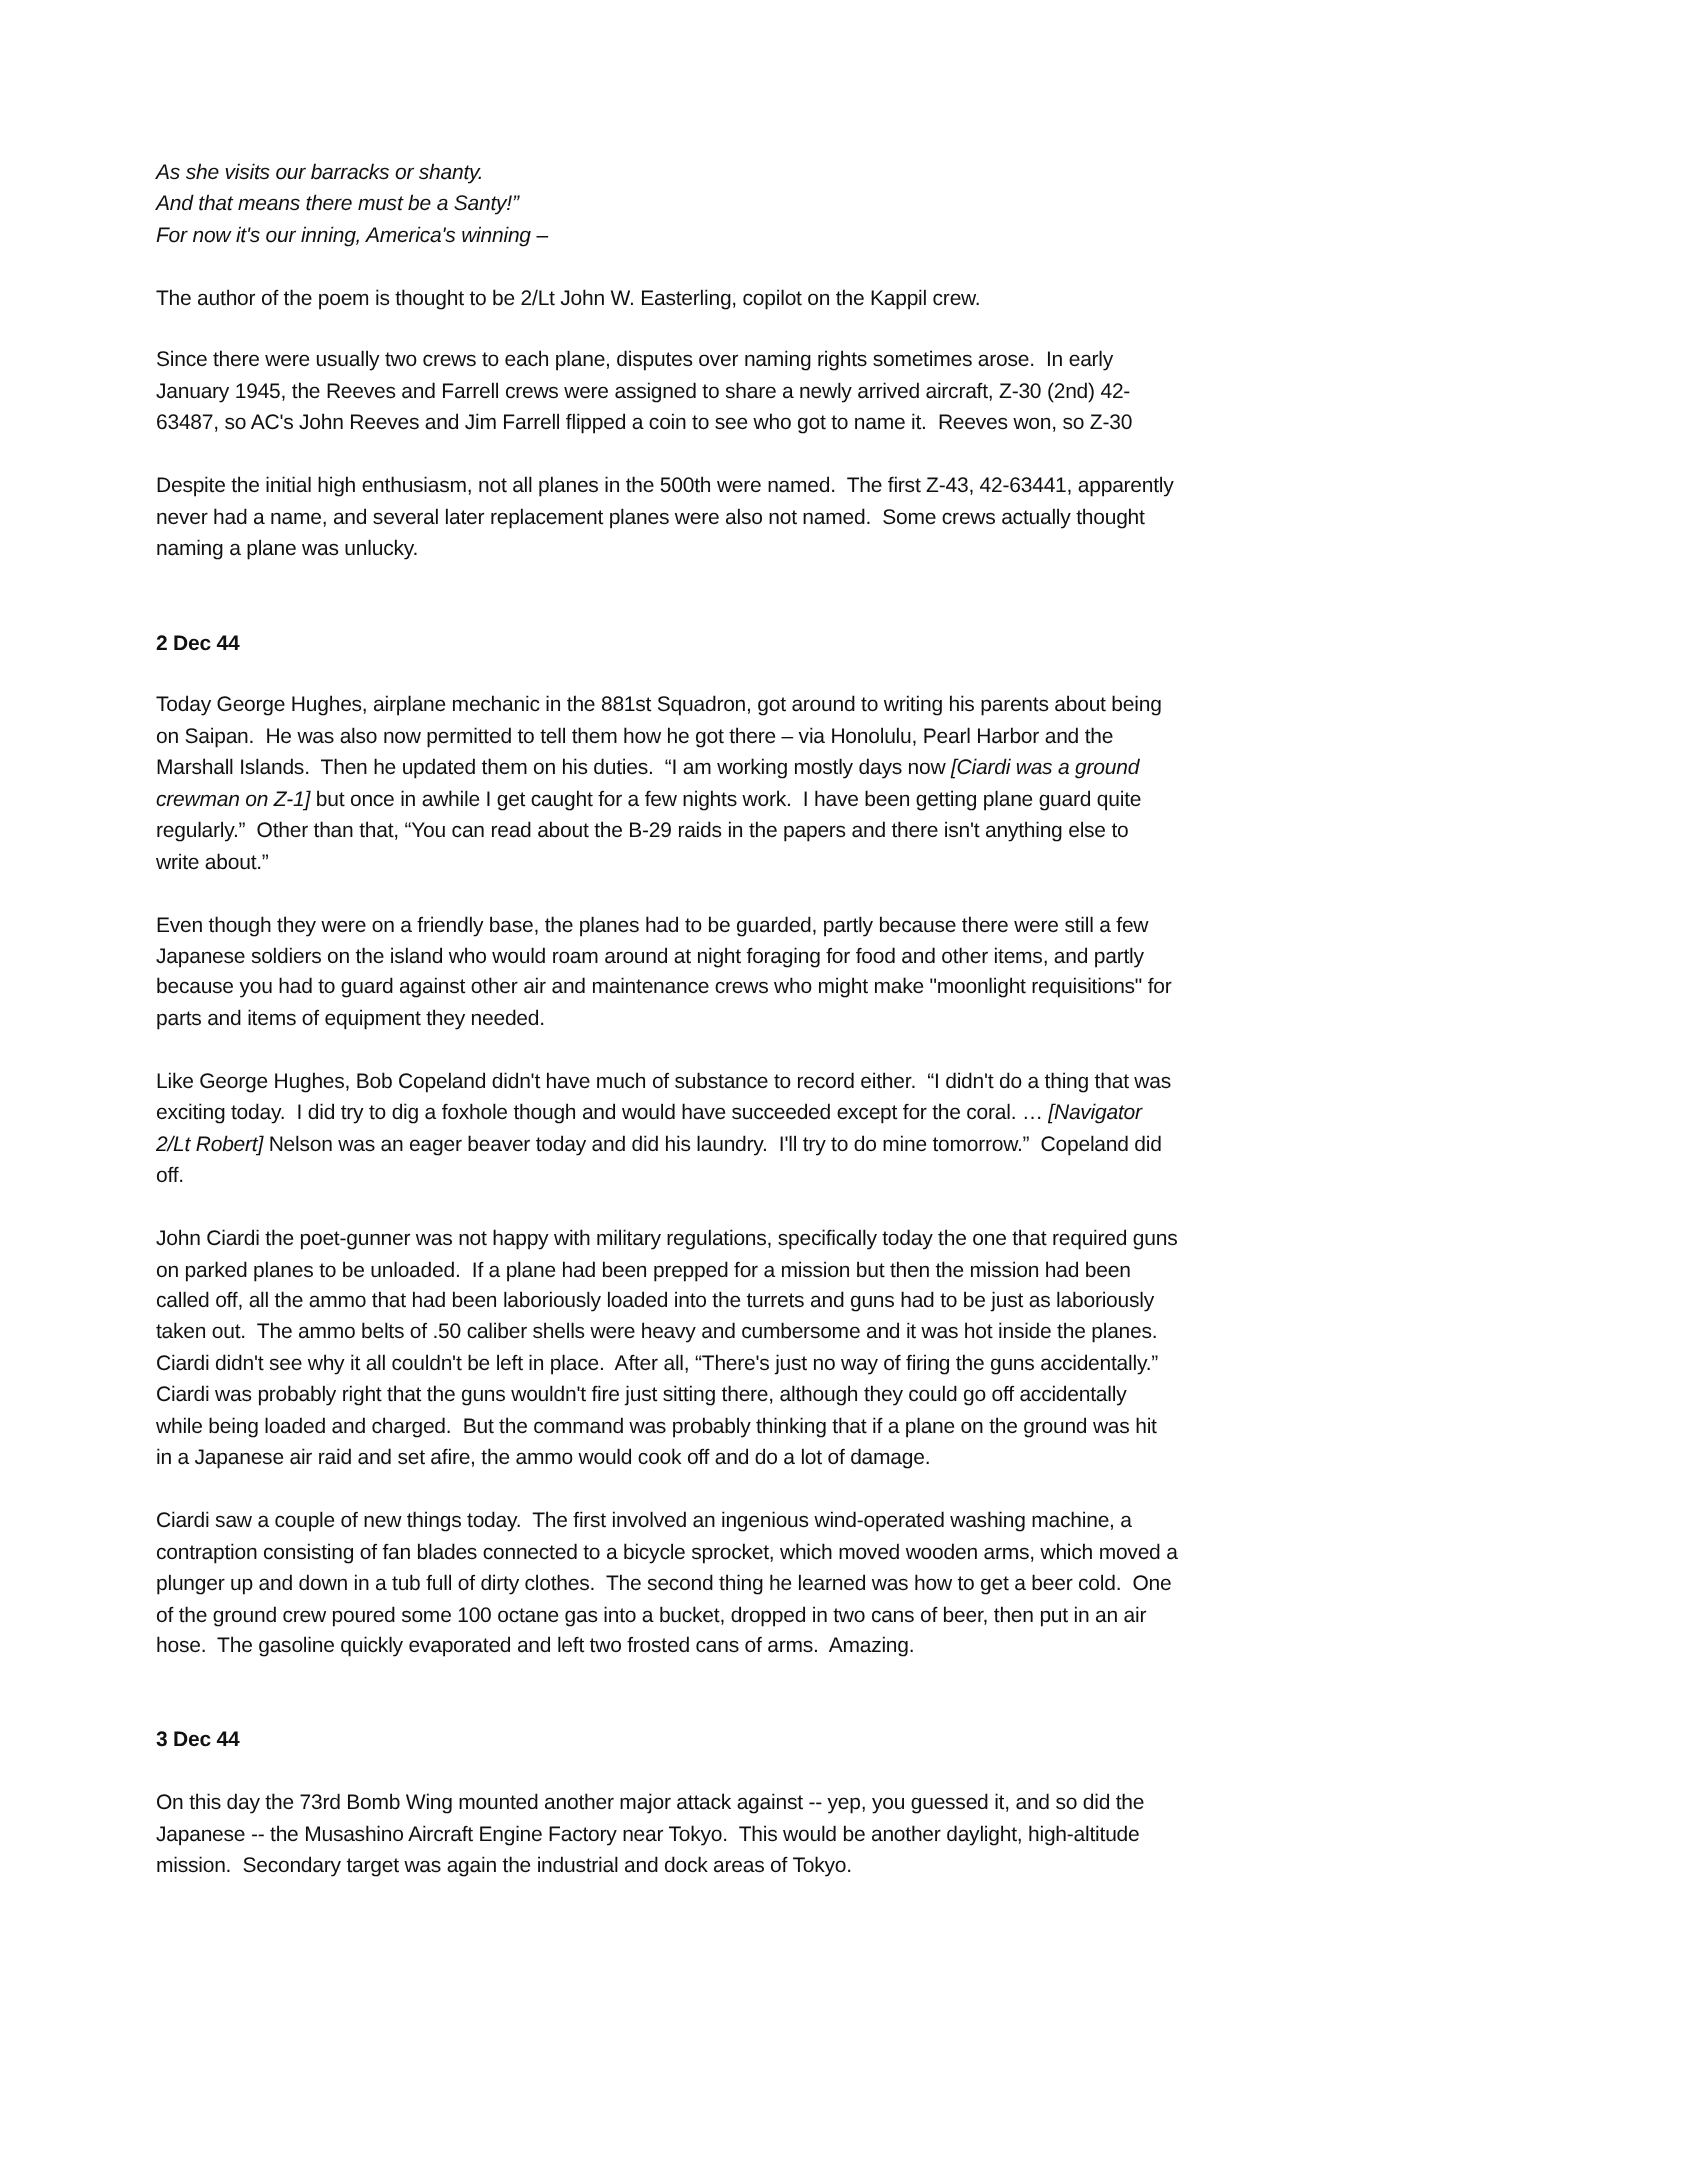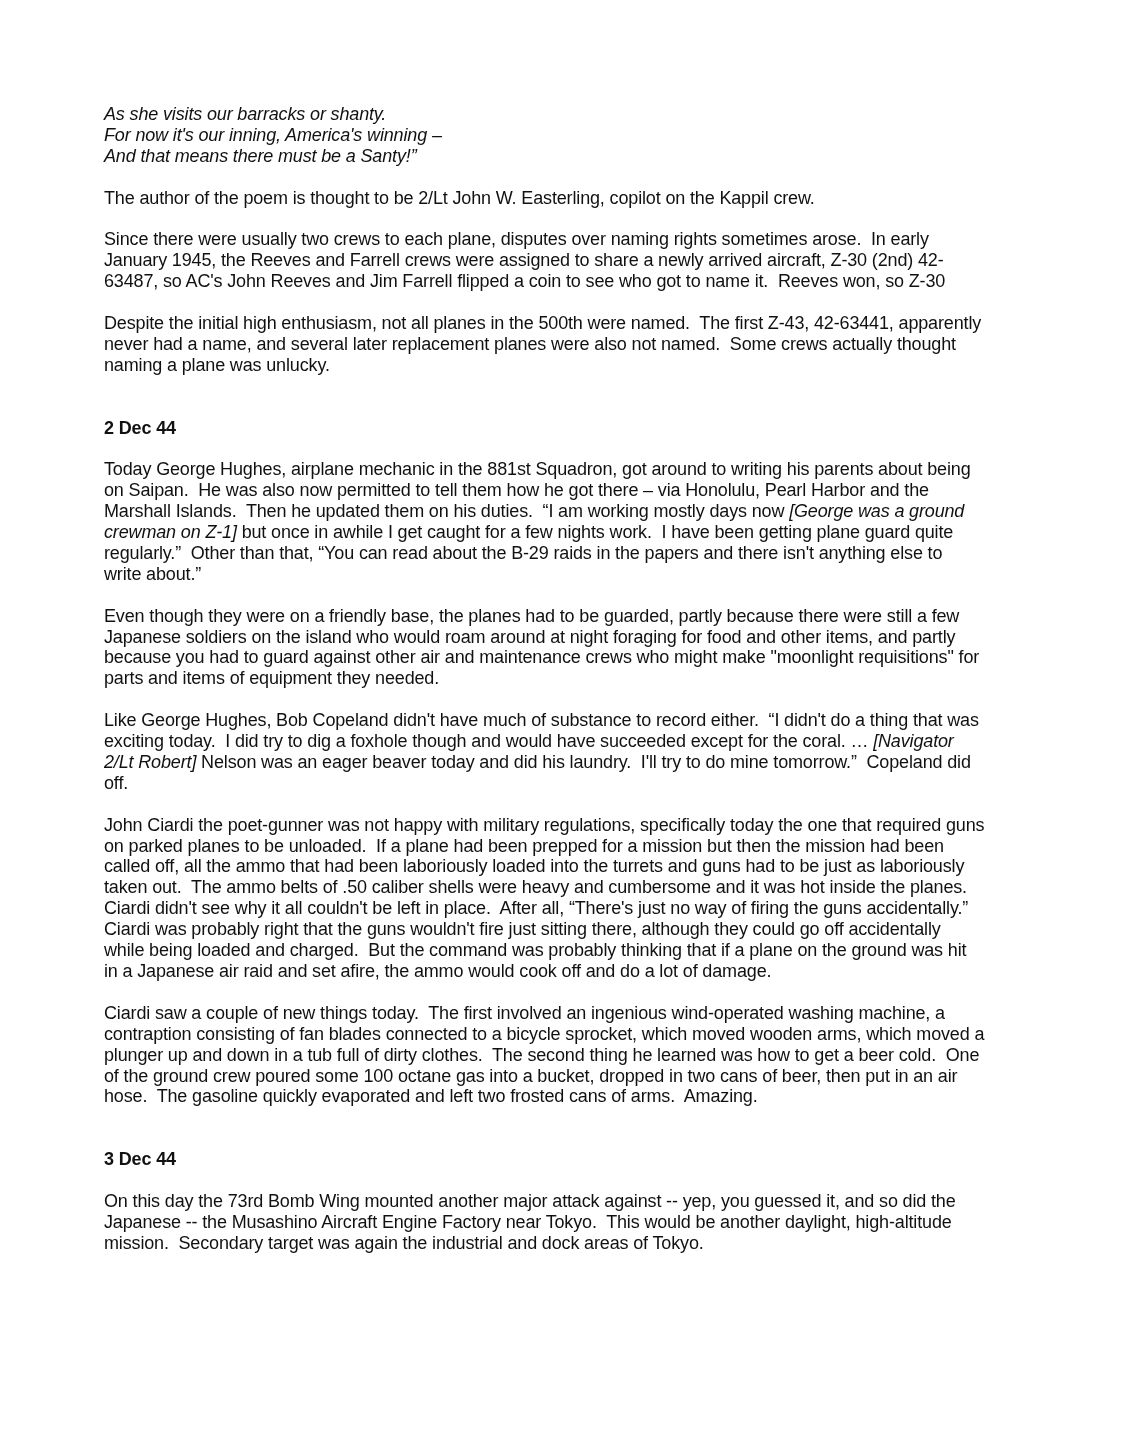--- a/index.html
+++ b/index.html
@@ -1,38 +1,38 @@
 <!DOCTYPE html>
 <html><head>
 <meta charset="utf-8">
 <style>
   html, body { margin: 0; padding: 0; background: #ffffff; }
   body { width: 1122px; height: 1452px; position: relative; overflow: hidden; }
   .page {
     position: absolute; left: 104px; top: 104px; width: 930px;
     font-family: "Liberation Sans", sans-serif;
-    font-size: 18px; line-height: 20.9px; color: #111111;
+    font-size: 14px; line-height: 20.9px; color: #111111;
     letter-spacing: -0.15px;
   }
   .line { white-space: pre; display: block; }
   .para { margin: 0 0 20.9px 0; }
   .poem .line { font-style: italic; }
   .heading { font-weight: bold; margin: 0 0 20.9px 0; }
   .gap { height: 20.9px; }
   em { font-style: italic; }
 </style>
 </head>
 <body>
 
 <div class="page">
 
   <div class="para poem">
     <span class="line">As she visits our barracks or shanty.</span>
+    <span class="line">And that means there must be a Santy!”</span>
     <span class="line">For now it's our inning, America's winning –</span>
-    <span class="line">And that means there must be a Santy!”</span>
   </div>
 
   <div class="para">
     <span class="line">The author of the poem is thought to be 2/Lt John W. Easterling, copilot on the Kappil crew.</span>
   </div>
 
   <div class="para">
     <span class="line">Since there were usually two crews to each plane, disputes over naming rights sometimes arose.  In early</span>
     <span class="line">January 1945, the Reeves and Farrell crews were assigned to share a newly arrived aircraft, Z-30 (2nd) 42-</span>
     <span class="line">63487, so AC's John Reeves and Jim Farrell flipped a coin to see who got to name it.  Reeves won, so Z-30</span>
@@ -44,21 +44,21 @@
     <span class="line">naming a plane was unlucky.</span>
   </div>
 
   <div class="gap"></div>
 
   <div class="heading">2 Dec 44</div>
 
   <div class="para">
     <span class="line">Today George Hughes, airplane mechanic in the 881st Squadron, got around to writing his parents about being</span>
     <span class="line">on Saipan.  He was also now permitted to tell them how he got there – via Honolulu, Pearl Harbor and the</span>
-    <span class="line"><span>Marshall Islands.  Then he updated them on his duties.  “I am working mostly days now </span><em>[George was a ground</em></span>
+    <span class="line"><span>Marshall Islands.  Then he updated them on his duties.  “I am working mostly days now </span><em>[Ciardi was a ground</em></span>
     <span class="line"><em>crewman on Z-1]</em><span> but once in awhile I get caught for a few nights work.  I have been getting plane guard quite</span></span>
     <span class="line">regularly.”  Other than that, “You can read about the B-29 raids in the papers and there isn't anything else to</span>
     <span class="line">write about.”</span>
   </div>
 
   <div class="para">
     <span class="line">Even though they were on a friendly base, the planes had to be guarded, partly because there were still a few</span>
     <span class="line">Japanese soldiers on the island who would roam around at night foraging for food and other items, and partly</span>
     <span class="line">because you had to guard against other air and maintenance crews who might make "moonlight requisitions" for</span>
     <span class="line">parts and items of equipment they needed.</span>

